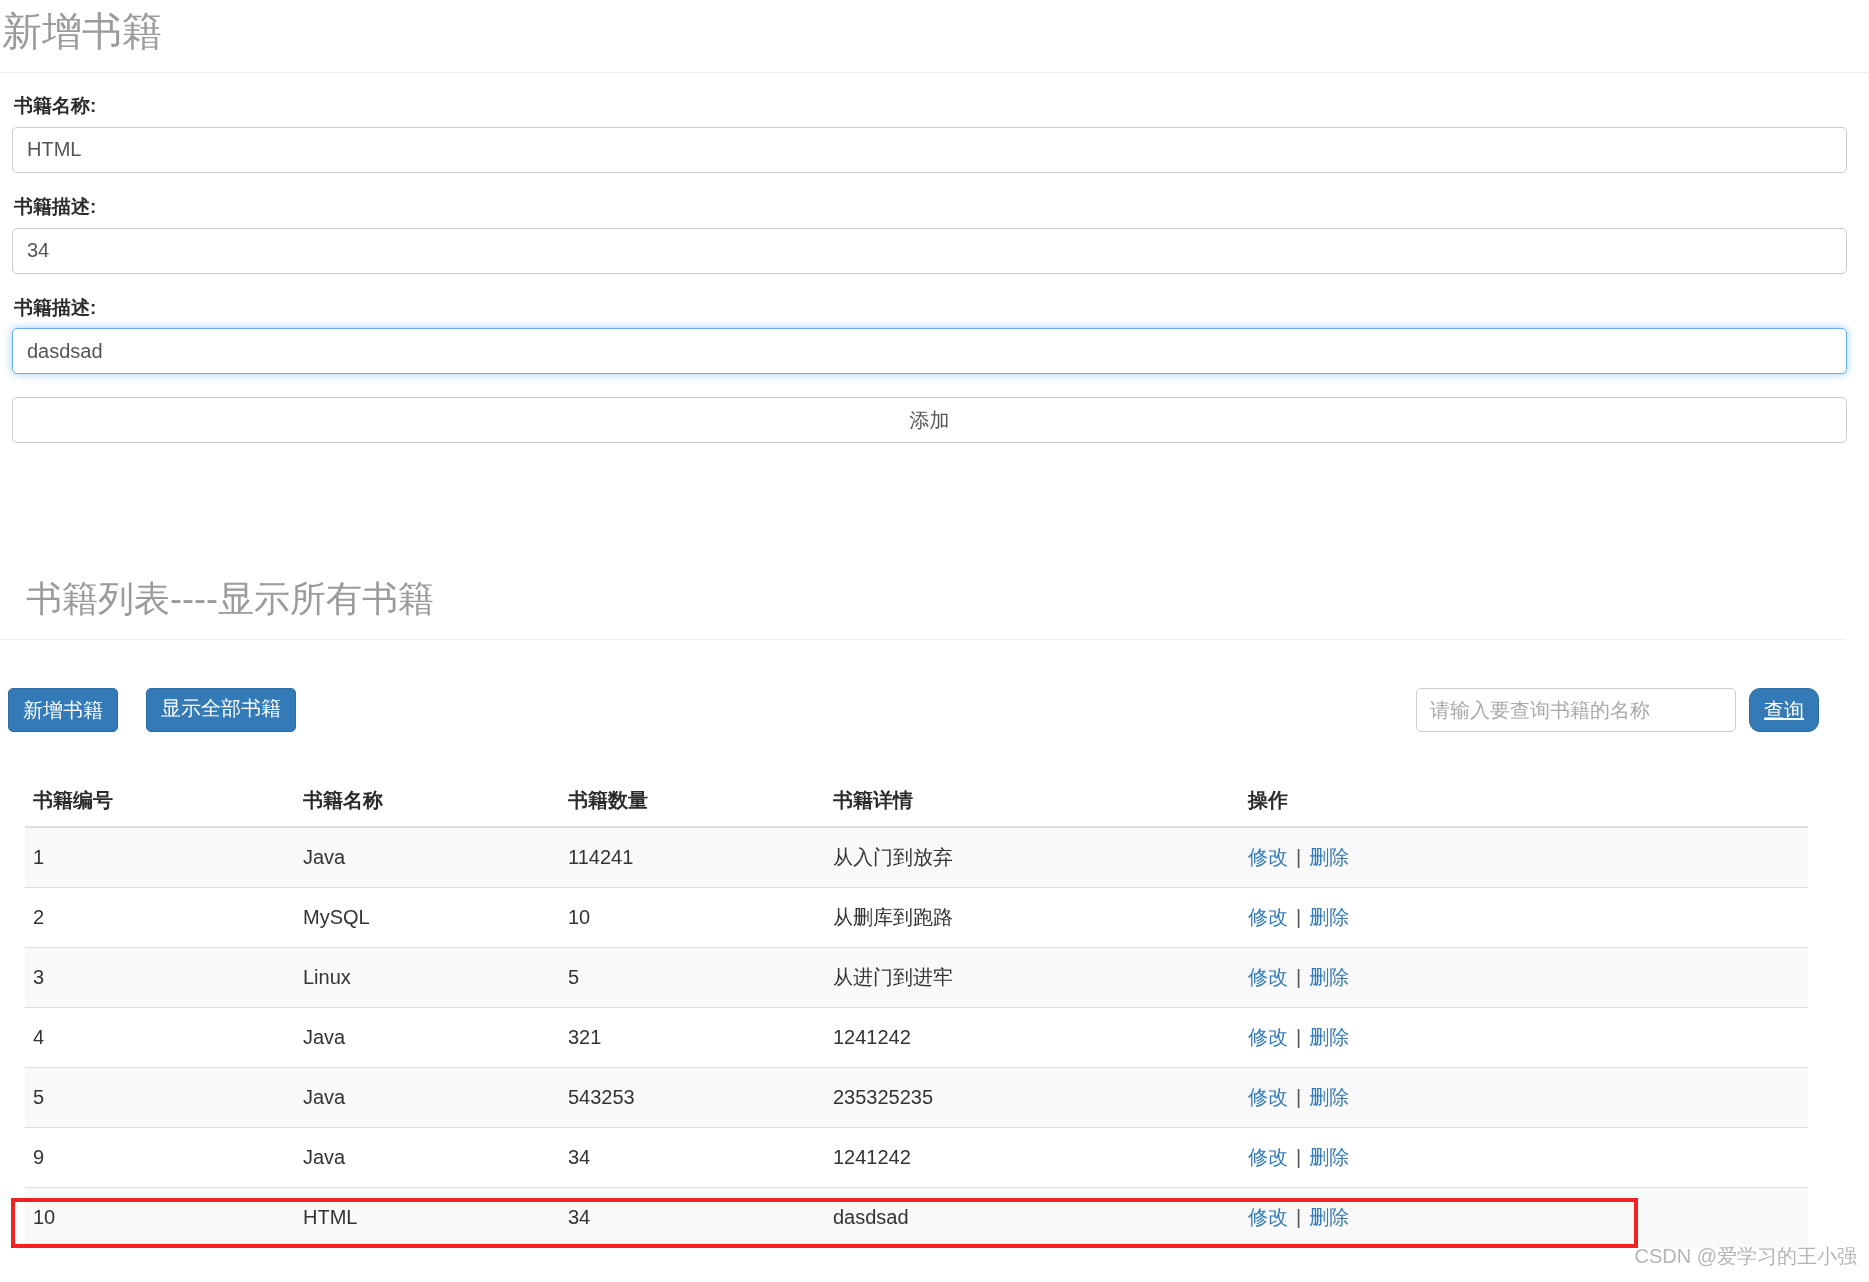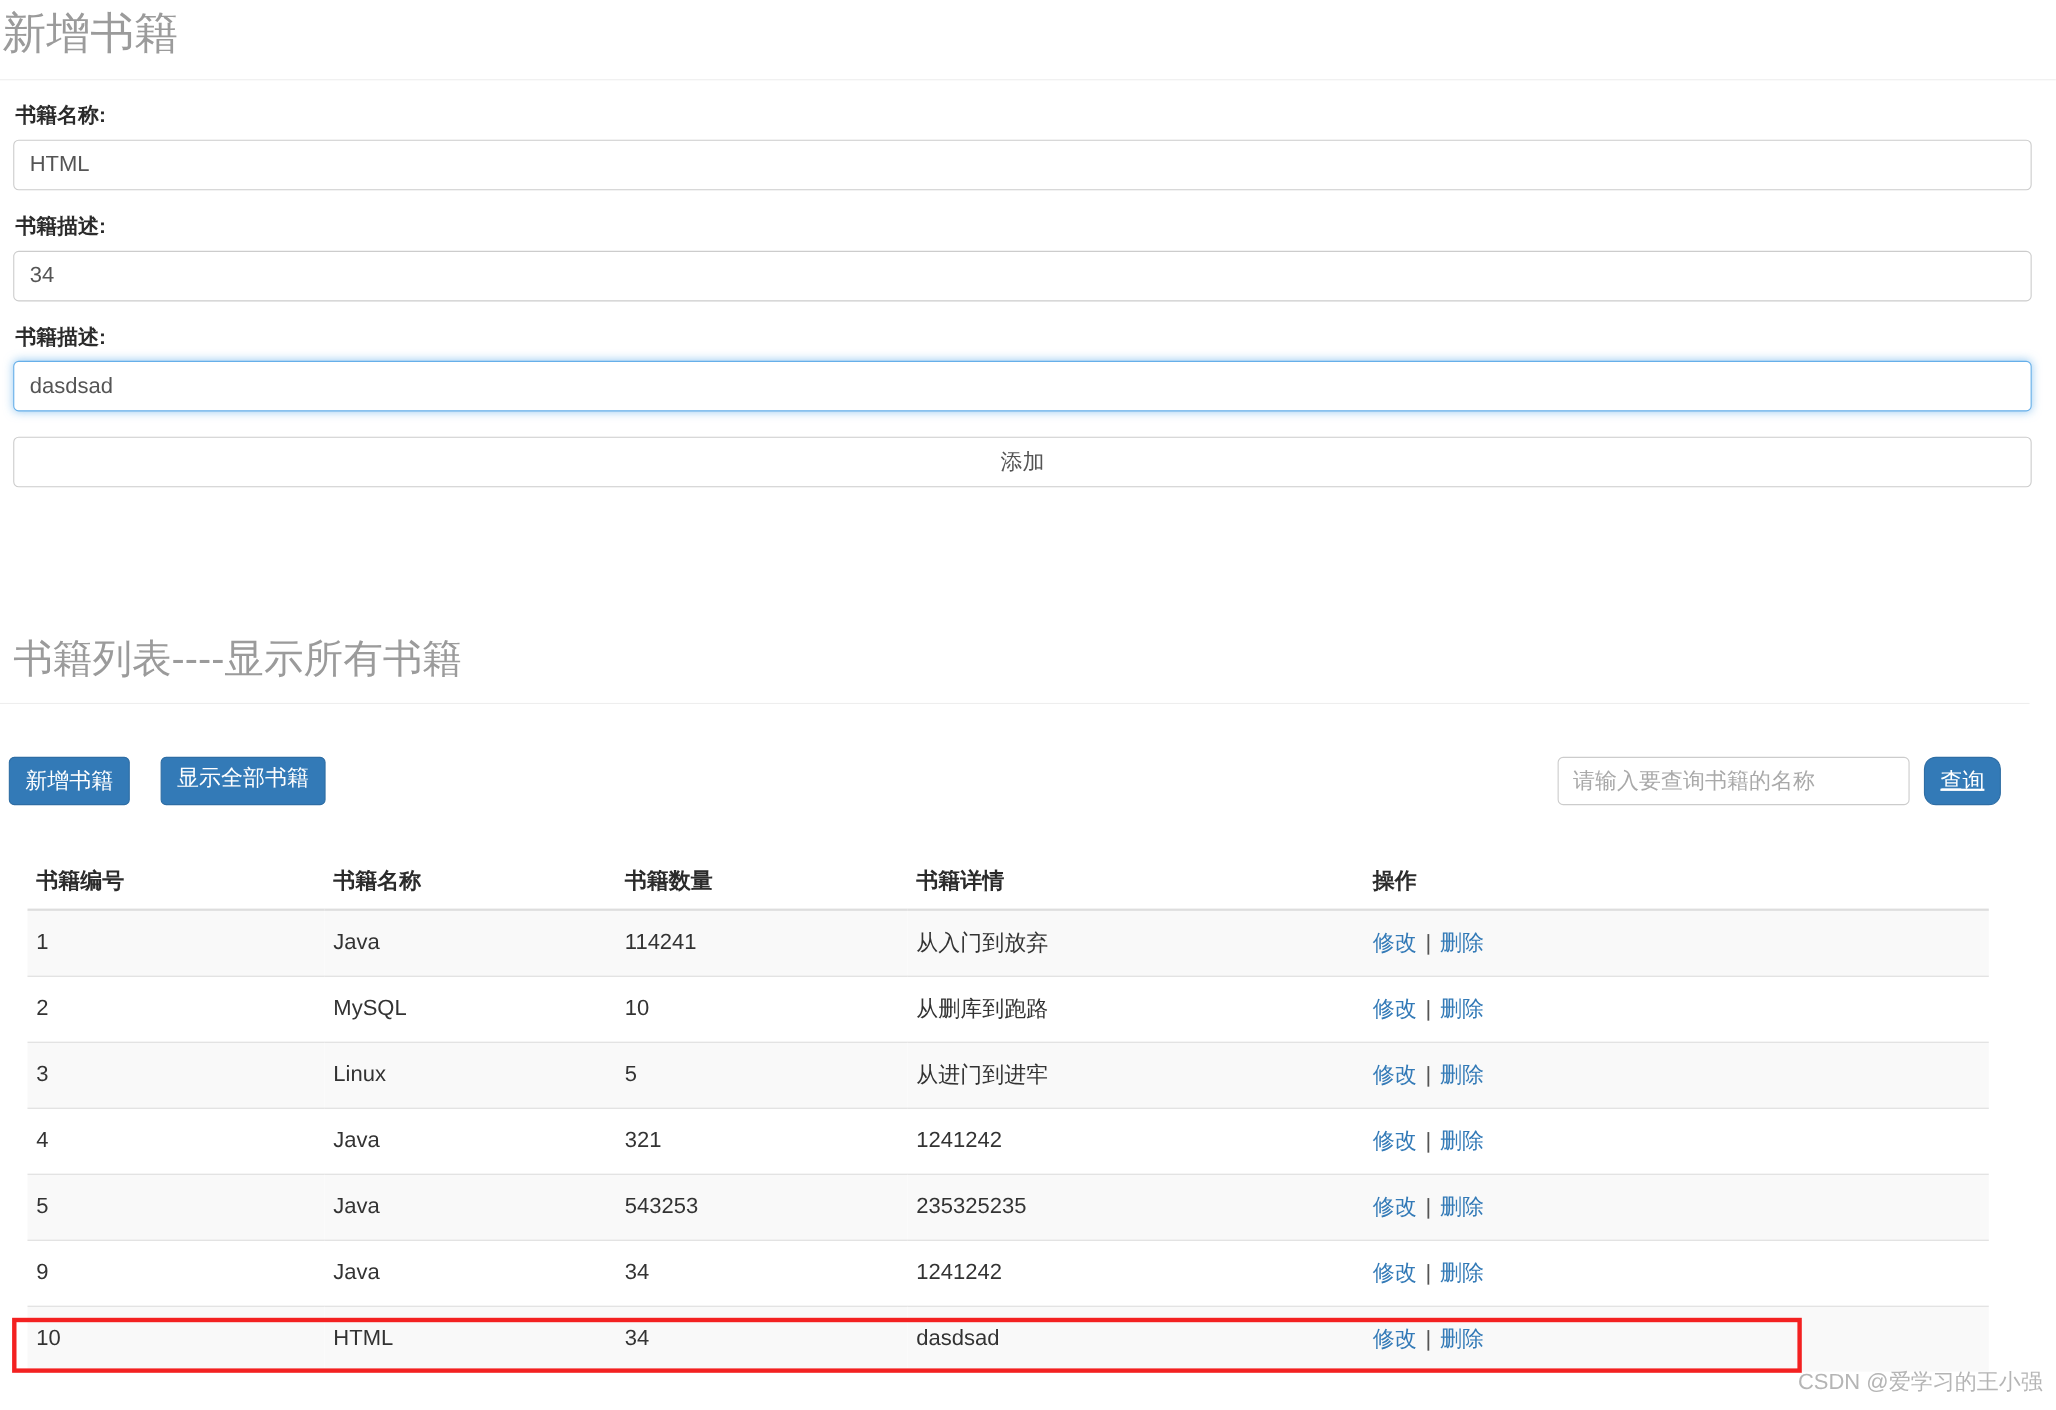--- a/index.html
+++ b/index.html
@@ -87,21 +87,21 @@
     left: 0; top: 560px;
     width: 1845px;
     padding: 18px 0 20px 0;
     border-bottom: 1px solid #eeeeee;
   }
   .list-title {
     font-size: 36px;
     font-weight: 400;
     color: #9b9b9b;
     margin: 0;
-    padding-left: 12px;
+    padding-left: 26px;
     line-height: 1.15;
     white-space: nowrap;
   }
 
   
   .toolbar {
     position: absolute;
     left: 0; top: 688px;
     width: 1845px;
     height: 70px;

